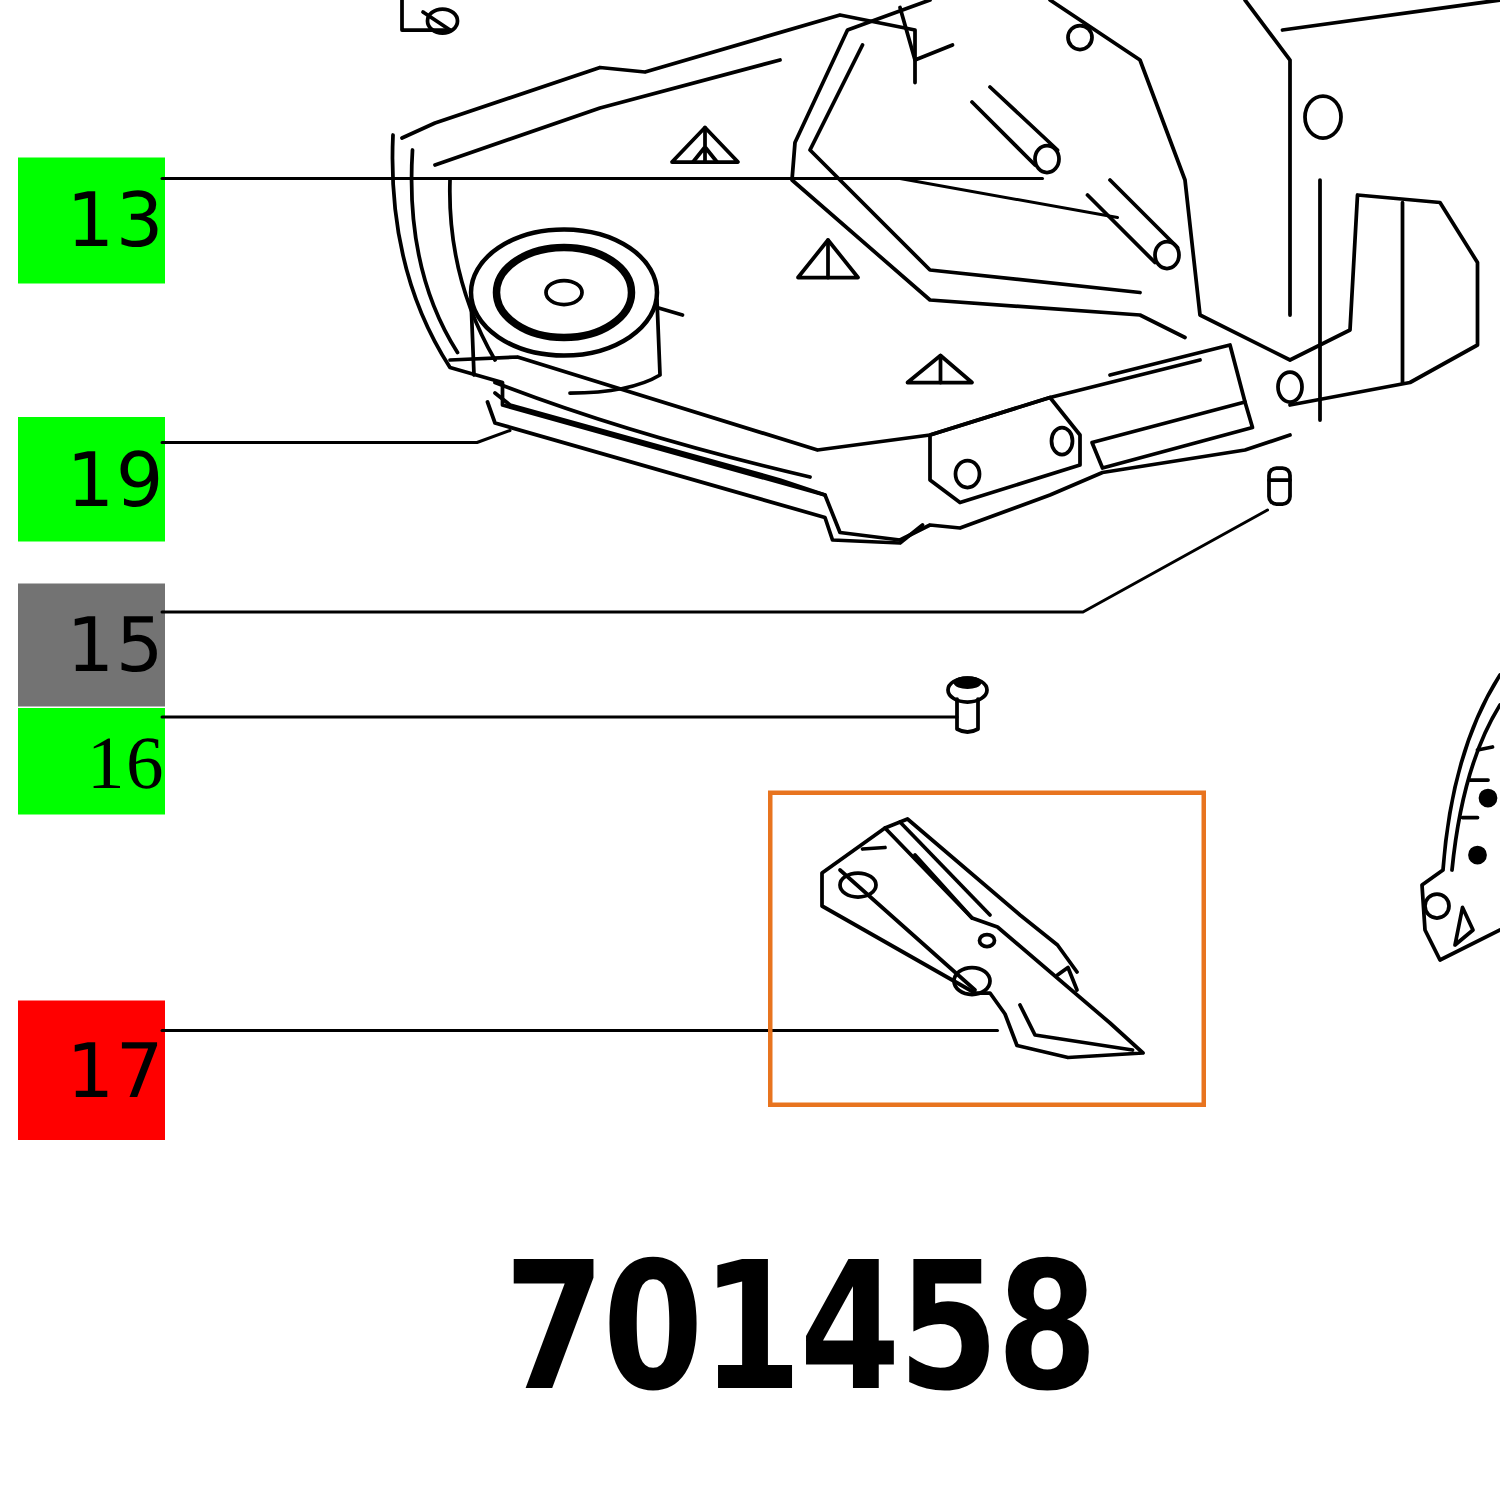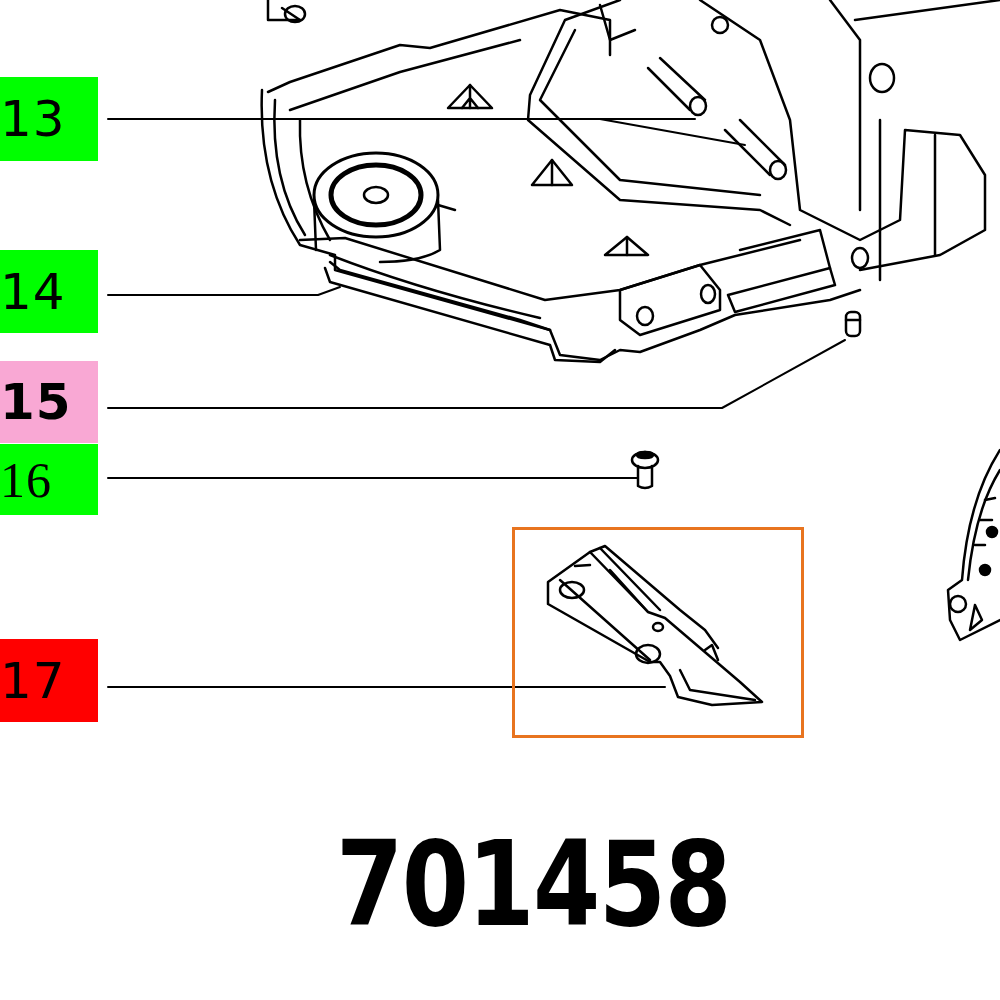--- a/index.html
+++ b/index.html
@@ -1,40 +1,40 @@
 <!DOCTYPE html>
 <html><head>
 <meta charset="utf-8">
 <style>
   html, body { margin:0; padding:0; background:#ffffff; }
   body { width:1000px; height:1000px; position:relative; overflow:hidden; font-family:"DejaVu Sans", sans-serif; }
-  .callout { position:absolute; left:0; width:98px; display:flex; align-items:center; justify-content:flex-start;
-             font-family:"DejaVu Sans", sans-serif; font-size:50px; color:#000; letter-spacing:1px; }
+  .callout { position:absolute; left:12px; width:98px; display:flex; align-items:center; justify-content:flex-end;
+             font-family:"DejaVu Sans", sans-serif; font-size:50px; color:#000; letter-spacing:1px;margin-top:28px; }
   .drawing { position:absolute; left:0; top:0; }
   .part-number { position:absolute; left:300px; top:815px; width:400px; text-align:center;
                  font-family:"DejaVu Sans", sans-serif; font-weight:bold; font-size:118px; letter-spacing:-2px;
                  transform:scaleX(0.82); transform-origin:center; color:#000; }
   .highlight-box { position:absolute; left:512px; top:527px; width:286px; height:205px; border:3px solid #e8741f; box-sizing:content-box; }
 </style>
 </head>
 <body>
 
 <div class="callout" style="top:77px;height:84px;background:#00ff00;">
   <span>13</span>
 </div>
 <div class="callout" style="top:250px;height:83px;background:#00ff00;">
-  <span>14</span>
+  <span>19</span>
 </div>
-<div class="callout" style="top:361px;height:82px;background:#f9a8d4;font-weight:bold;">
+<div class="callout" style="top:361px;height:82px;background:#737373;">
   <span>15</span>
 </div>
 <div class="callout" style="top:444px;height:71px;background:#00ff00;font-family:Liberation Serif, serif;">
   <span>16</span>
 </div>
-<div class="callout" style="top:639px;height:83px;background:#ff0000;">
+<div class="callout" style="top:639px;height:93px;background:#ff0000;">
   <span>17</span>
 </div>
 
 <svg class="drawing" width="1000" height="1000" viewBox="0 0 1000 1000" fill="none" stroke="#000" stroke-width="2.5" stroke-linejoin="round" stroke-linecap="round">
 
   <g stroke-width="2">
     <line x1="108" y1="119" x2="695" y2="119"></line>
     <path d="M600 119 L745 145"></path>
     <path d="M108 295 L318 295 L340 287"></path>
     <path d="M108 408 L722 408 L845 340"></path>

